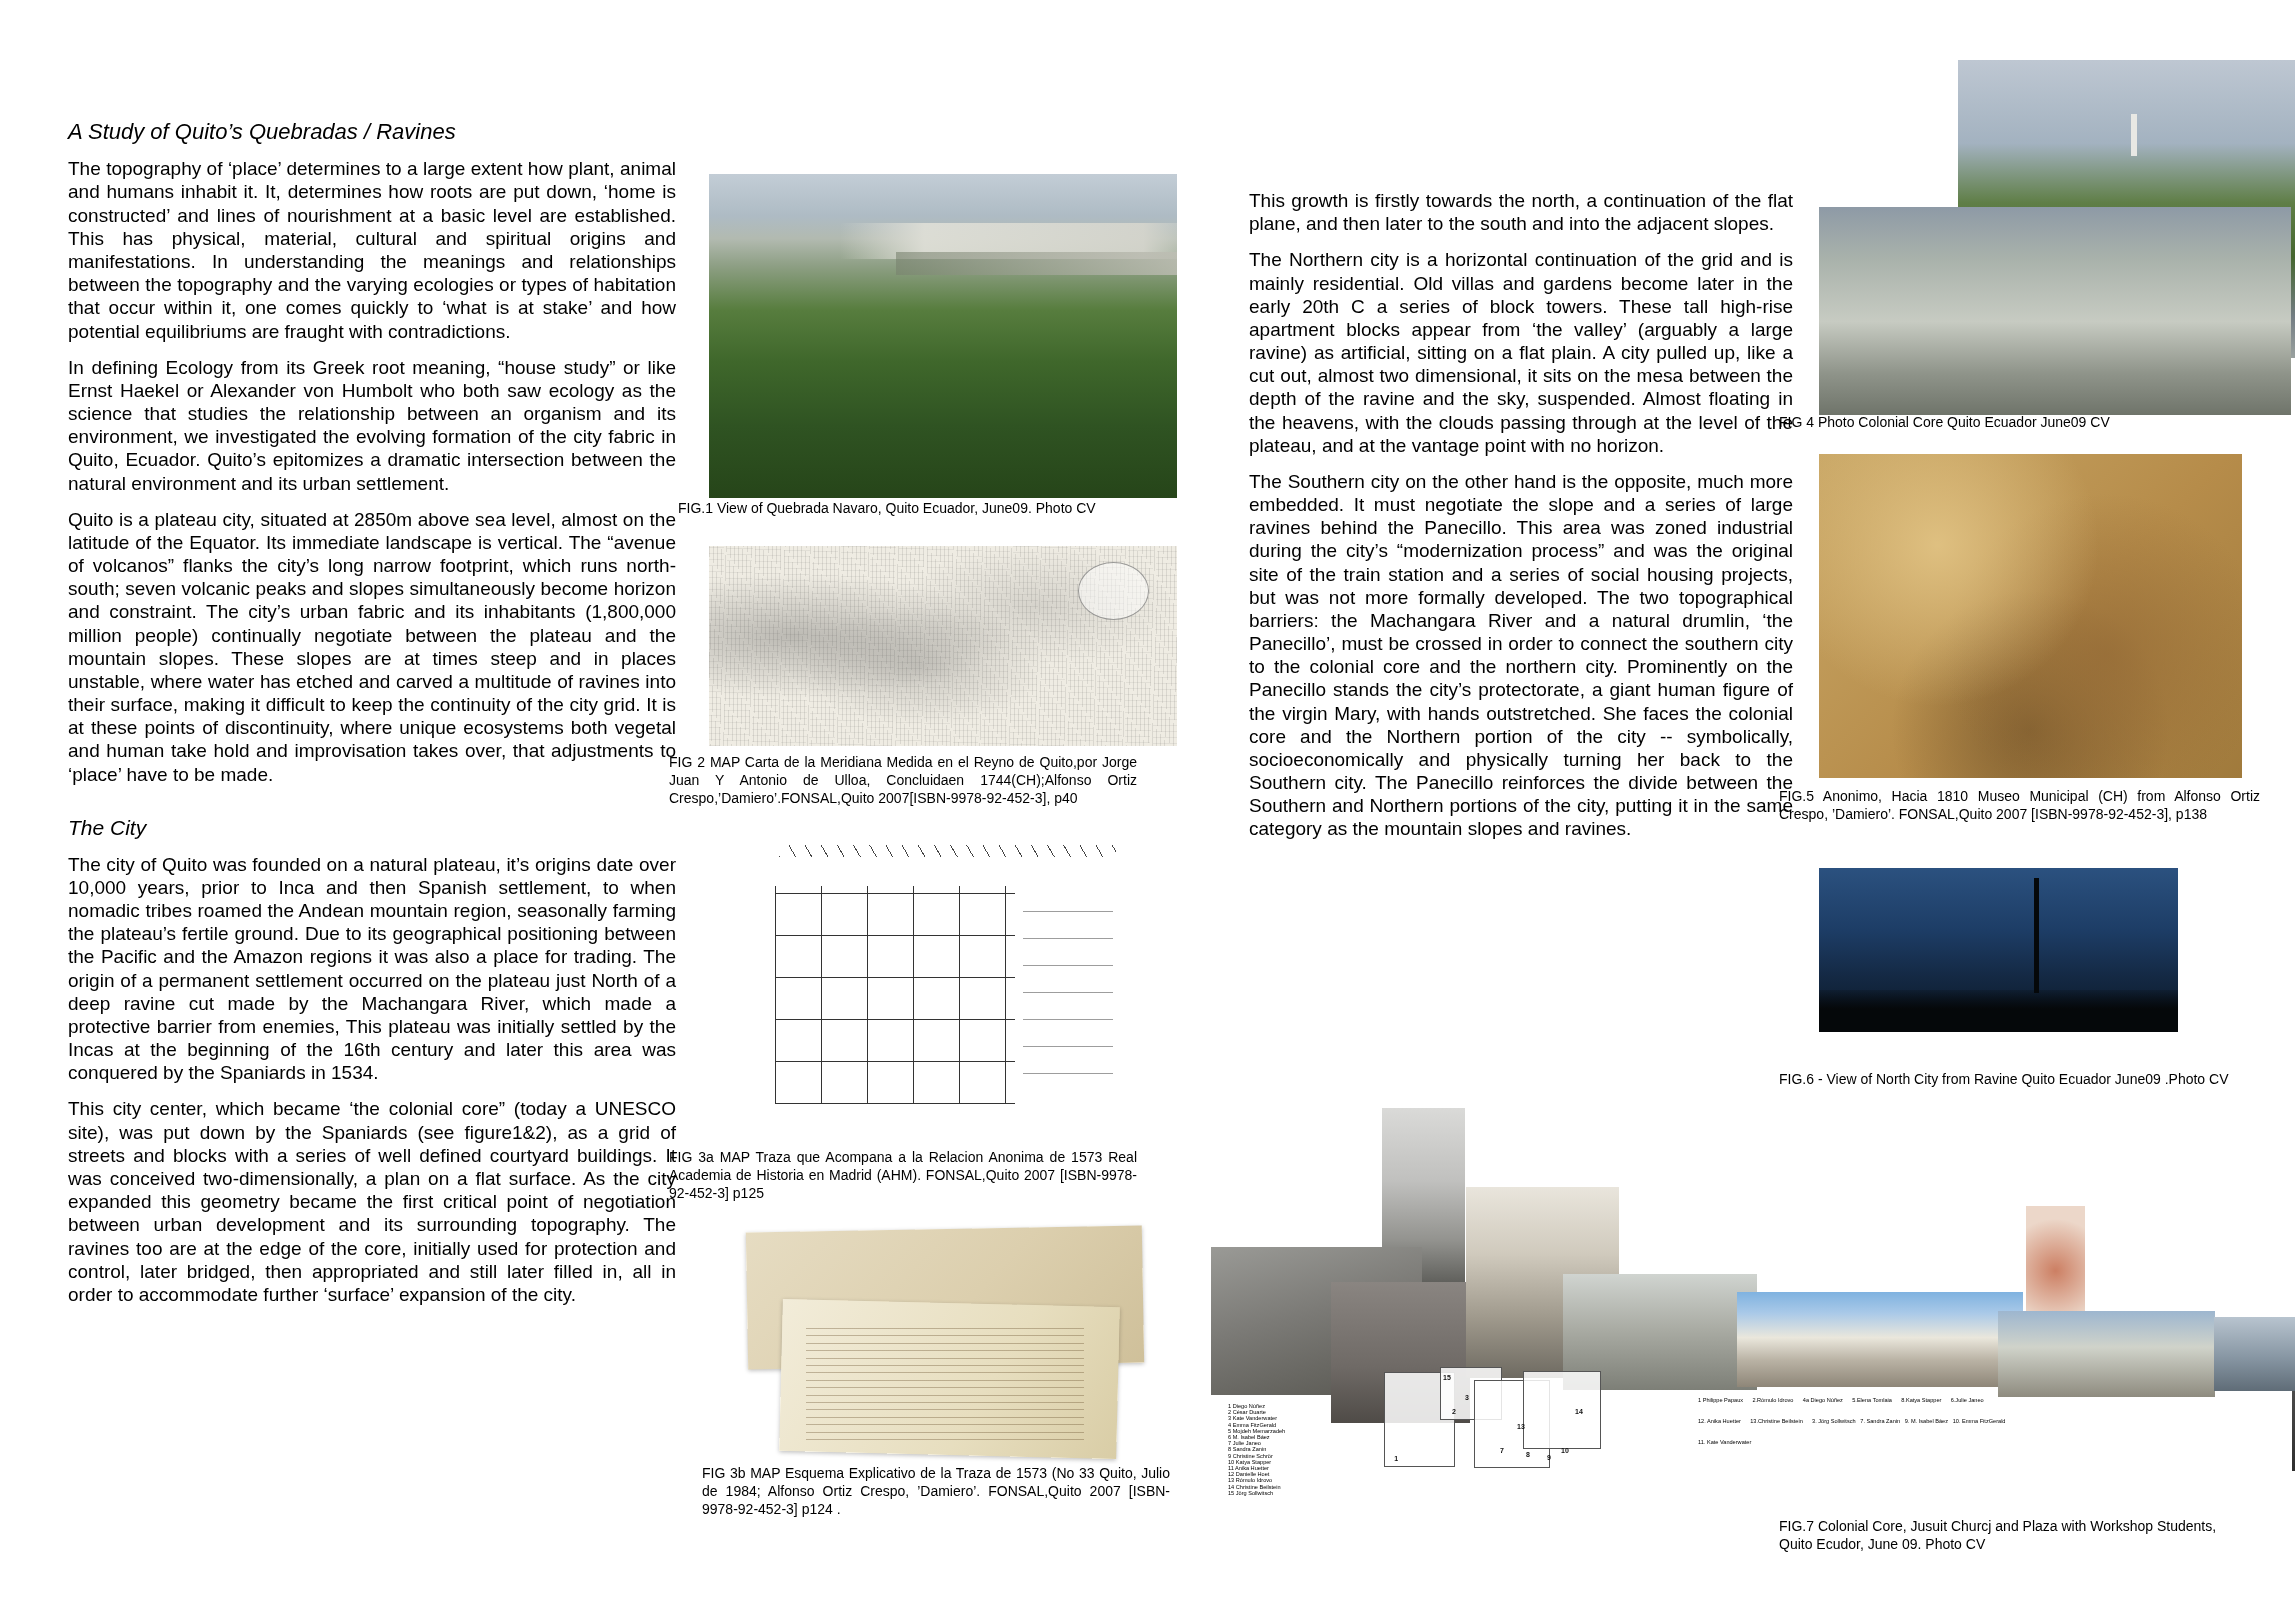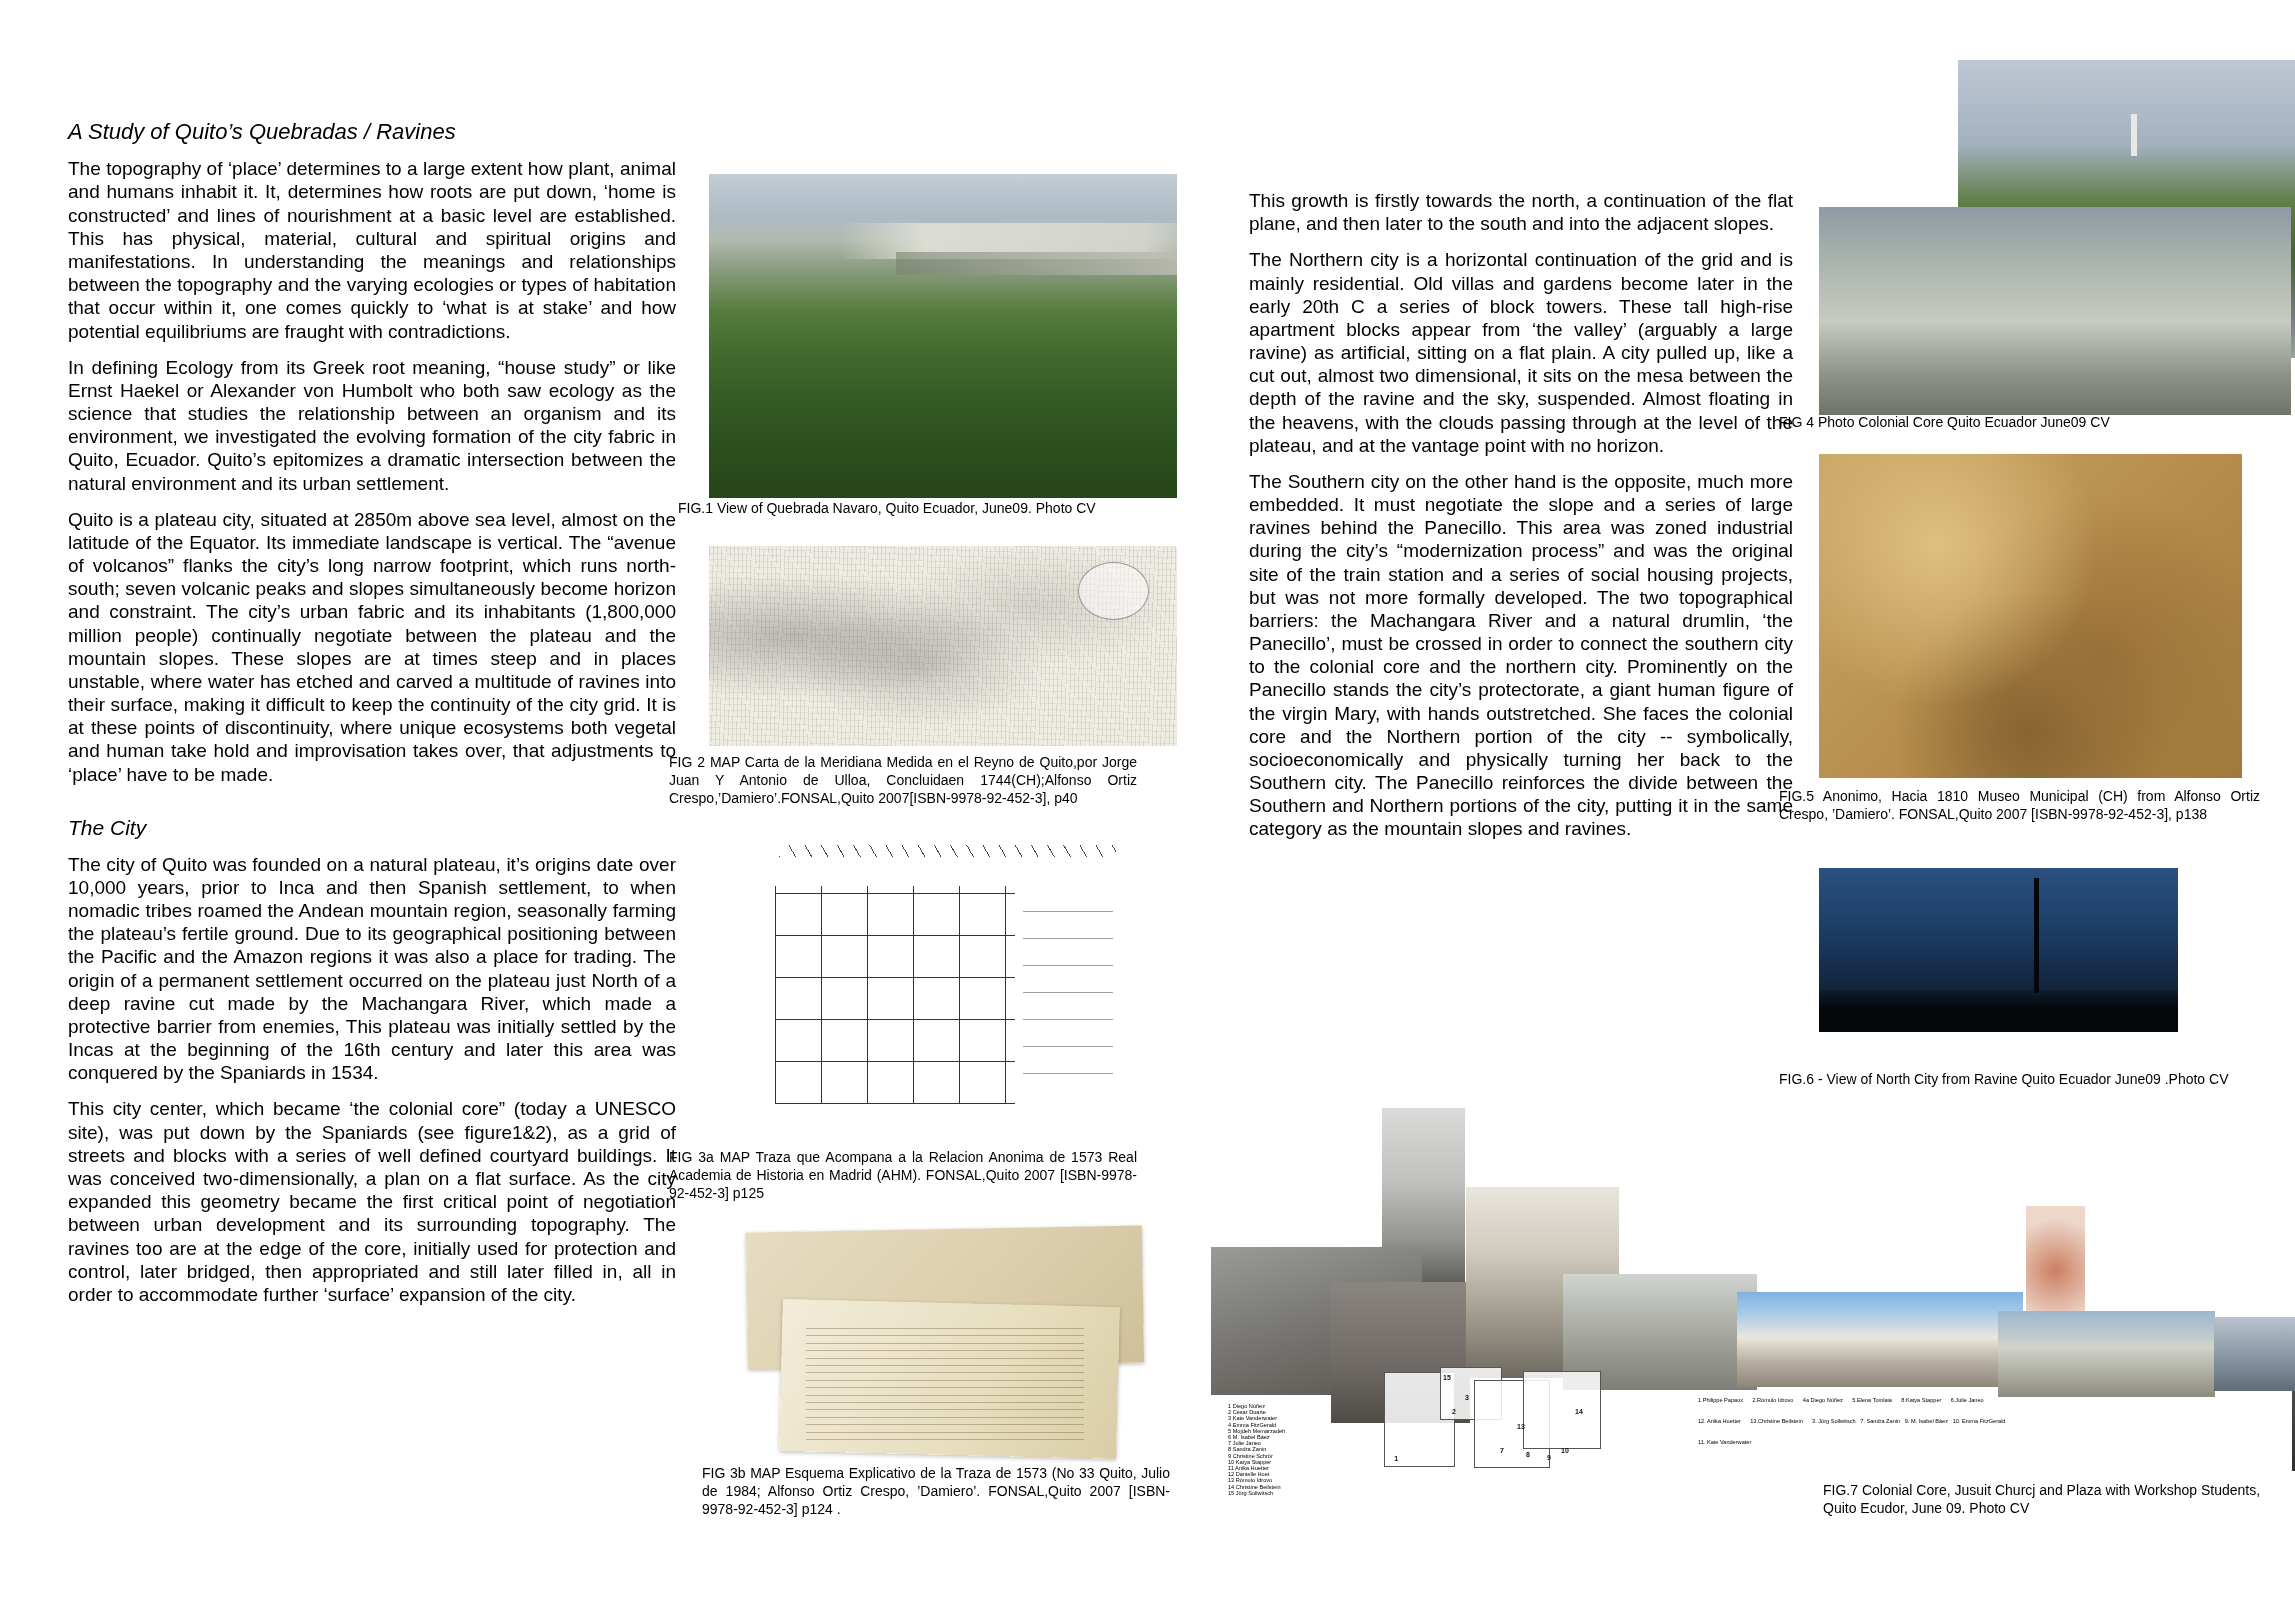--- a/index.html
+++ b/index.html
@@ -106,21 +106,21 @@
   .names div{white-space:nowrap;}
   .panocap{position:absolute;left:1698px;top:1383px;width:500px;font-size:5.6px;line-height:7px;white-space:pre;}
   
   .cap-f1{left:678px;top:499px;width:468px;}
   .cap-f2{left:669px;top:753px;width:468px;}
   .cap-f3a{left:669px;top:1148px;width:468px;}
   .cap-f3b{left:702px;top:1464px;width:468px;}
   .cap-f4{left:1779px;top:413px;width:453px;}
   .cap-f5{left:1779px;top:787px;width:481px;}
   .cap-f6{left:1779px;top:1038px;width:472px;margin-top:32px;}
-  .cap-f7{left:1779px;top:1481px;width:467px;margin-left:44px;}
+  .cap-f7{left:1779px;top:1517px;width:467px;}
 </style>
 </head>
 <body>
 
 <div class="page">
 
   <section class="col col-left">
     <h2 class="subtitle">A Study of Quito’s Quebradas / Ravines</h2>
     <p class="body">The topography of ‘place’ determines to a large extent how plant, animal and humans inhabit it. It, determines how roots are put down, ‘home is constructed’ and lines of nourishment at a basic level are established. This has physical, material, cultural and spiritual origins and manifestations. In understanding the meanings and relationships between the topography and the varying ecologies or types of habitation that occur within it, one comes quickly to ‘what is at stake’ and how potential equilibriums are fraught with  contradictions.</p>
     <p class="body">In defining Ecology from its Greek root meaning, “house study” or like Ernst Haekel  or Alexander von Humbolt who both saw ecology  as the science that studies the relationship  between an organism and its environment, we investigated  the evolving formation of the city fabric in Quito, Ecuador. Quito’s epitomizes a dramatic intersection between the natural environment and its urban settlement.</p>

